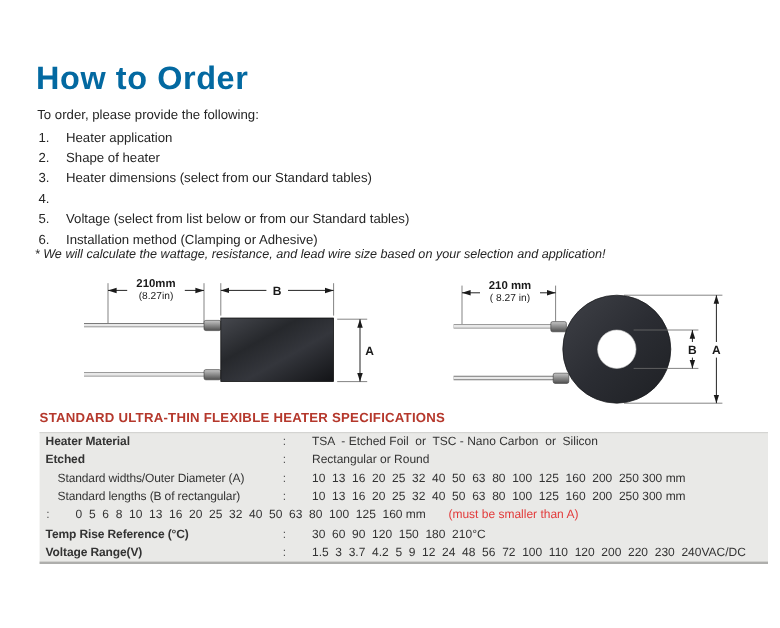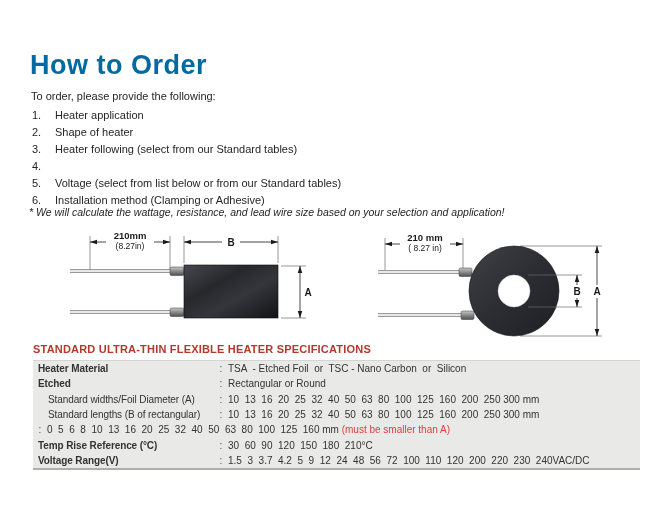--- a/index.html
+++ b/index.html
@@ -33,21 +33,21 @@
   }
   
   #spec-table{
     left:33px;top:360px;width:607px;height:110px;
     background:#e9e9e7;
     border-top:1px solid #d4d4d2;
     border-bottom:2px solid #aeaeac;
     box-sizing:border-box;
     display:flex;flex-direction:column;justify-content:space-around;
   }
-  .spec-row{display:flex;align-items:center;height:13.4px;font-size:10px;color:#333;}
+  .spec-row{display:flex;align-items:center;height:13.4px;font-size:10px;color:#333;gap:16px;}
   .spec-label{width:181px;padding-left:5px;box-sizing:border-box;letter-spacing:-0.1px;white-space:nowrap;}
   .spec-label.b{font-weight:bold;}
   .spec-label.ind{padding-left:15px;}
   .spec-colon{width:14px;text-align:center;color:#555;}
   .spec-value{white-space:pre;color:#333;}
   .spec-note{color:#e23b3b;white-space:pre;}
 </style>
 </head>
 <body>
 
@@ -59,21 +59,21 @@
   <div class="step">
     <span class="num">1.</span>
     <span>Heater application</span>
   </div>
   <div class="step">
     <span class="num">2.</span>
     <span>Shape of heater</span>
   </div>
   <div class="step">
     <span class="num">3.</span>
-    <span>Heater following (select from our Standard tables)</span>
+    <span>Heater dimensions (select from our Standard tables)</span>
   </div>
   <div class="step">
     <span class="num">4.</span>
   </div>
   <div class="step">
     <span class="num">5.</span>
     <span>Voltage (select from list below or from our Standard tables)</span>
   </div>
   <div class="step">
     <span class="num">6.</span>
@@ -187,21 +187,21 @@
     <span class="spec-label b">Heater Material</span>
     <span class="spec-colon">:</span>
     <span class="spec-value">TSA  - Etched Foil  or  TSC - Nano Carbon  or  Silicon</span>
   </div>
   <div class="spec-row">
     <span class="spec-label b">Etched</span>
     <span class="spec-colon">:</span>
     <span class="spec-value">Rectangular or Round</span>
   </div>
   <div class="spec-row">
-    <span class="spec-label ind">Standard widths/Foil Diameter (A)</span>
+    <span class="spec-label ind">Standard widths/Outer Diameter (A)</span>
     <span class="spec-colon">:</span>
     <span class="spec-value">10  13  16  20  25  32  40  50  63  80  100  125  160  200  250 300 mm</span>
   </div>
   <div class="spec-row">
     <span class="spec-label ind">Standard lengths (B of rectangular)</span>
     <span class="spec-colon">:</span>
     <span class="spec-value">10  13  16  20  25  32  40  50  63  80  100  125  160  200  250 300 mm</span>
   </div>
   <div class="spec-row">
     <span class="spec-colon">:</span>

